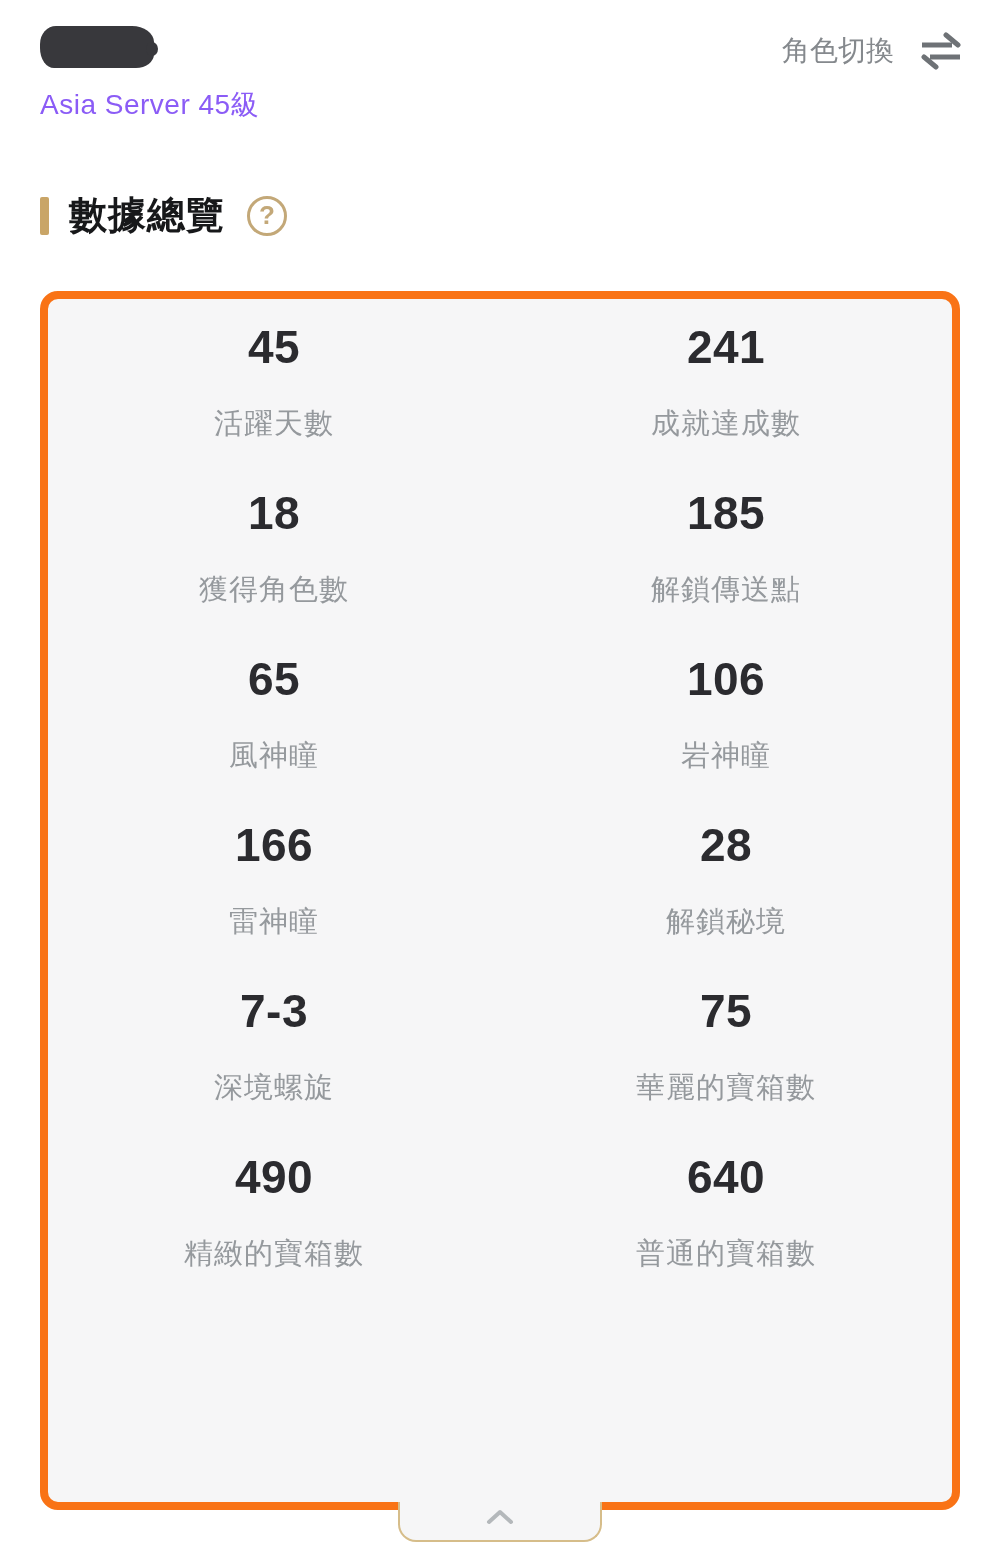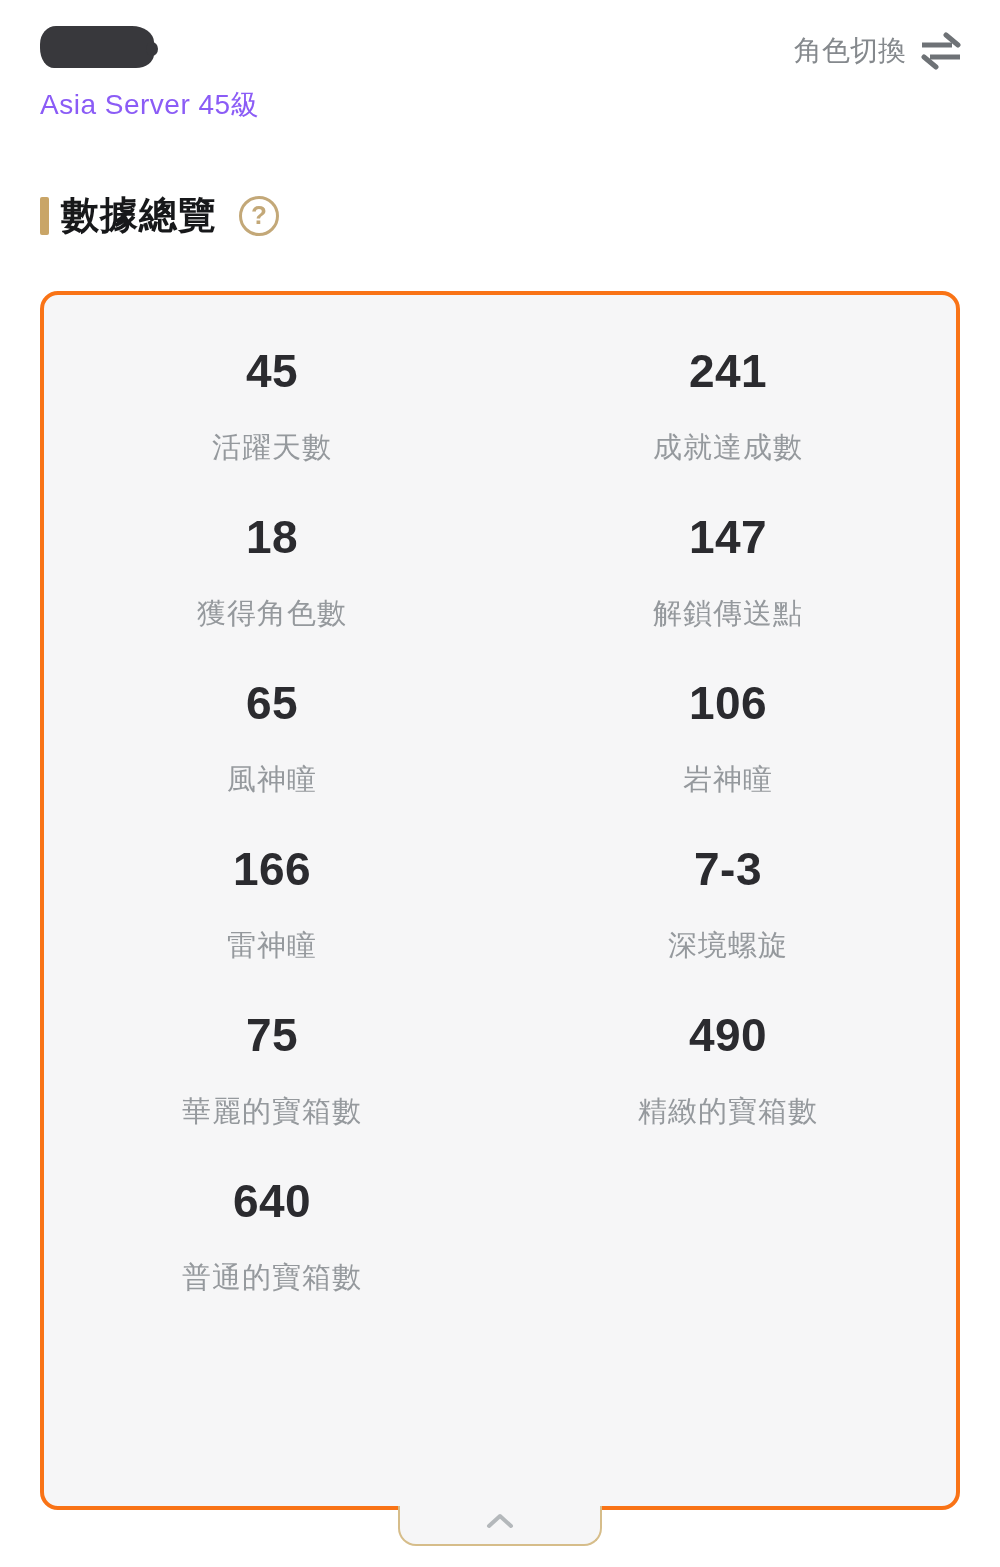--- a/index.html
+++ b/index.html
@@ -40,41 +40,41 @@
   }
   .server-info {
     margin-top: 18px;
     font-size: 28px;
     color: #8b5cf6;
     letter-spacing: 0.5px;
   }
   .switch-control {
     display: flex;
     align-items: center;
-    gap: 14px;
+    gap: 26px;
     margin-top: 6px;
     cursor: pointer;
   }
   .switch-label { font-size: 28px; color: #85898d; }
   .swap-icon { display: block; }
 
   
   .section-header {
     display: flex;
     align-items: center;
     margin: 66px 0 0 40px;
   }
   .gold-bar {
     width: 9px;
     height: 38px;
     background: #c9a567;
     border-radius: 2px;
   }
   .section-title {
-    margin-left: 12px;
+    margin-left: 20px;
     font-size: 38px;
     font-weight: 700;
     color: #17181a;
     letter-spacing: 1px;
   }
   .help-icon {
     margin-left: 22px;
     width: 40px;
     height: 40px;
     border: 3px solid #c3a878;
@@ -88,23 +88,22 @@
     cursor: pointer;
   }
 
   
   .stats-card {
     position: relative;
     margin: 50px 40px 0;
     width: 920px;
     height: 1219px;
     background: #f6f6f7;
-    border: 4px solid #f97316;
+    border: 8px solid #f97316;
     border-radius: 18px;
-    padding-top: 28px;
   }
   .stats-grid {
     display: grid;
     grid-template-columns: 1fr 1fr;
   }
   .stat-cell {
     height: 166px;
     display: flex;
     flex-direction: column;
     align-items: center;
@@ -193,36 +192,40 @@
       <div class="stat-cell">
         <div class="stat-value">241</div>
         <div class="stat-label">成就達成數</div>
       </div>
 
       <div class="stat-cell">
         <div class="stat-value">18</div>
         <div class="stat-label">獲得角色數</div>
       </div>
       <div class="stat-cell">
-        <div class="stat-value">147</div>
+        <div class="stat-value">185</div>
         <div class="stat-label">解鎖傳送點</div>
       </div>
 
       <div class="stat-cell">
         <div class="stat-value">65</div>
         <div class="stat-label">風神瞳</div>
       </div>
       <div class="stat-cell">
         <div class="stat-value">106</div>
         <div class="stat-label">岩神瞳</div>
       </div>
 
       <div class="stat-cell">
         <div class="stat-value">166</div>
         <div class="stat-label">雷神瞳</div>
+      </div>
+      <div class="stat-cell">
+        <div class="stat-value">28</div>
+        <div class="stat-label">解鎖秘境</div>
       </div>
 
       <div class="stat-cell">
         <div class="stat-value">7-3</div>
         <div class="stat-label">深境螺旋</div>
       </div>
       <div class="stat-cell">
         <div class="stat-value">75</div>
         <div class="stat-label">華麗的寶箱數</div>
       </div>

